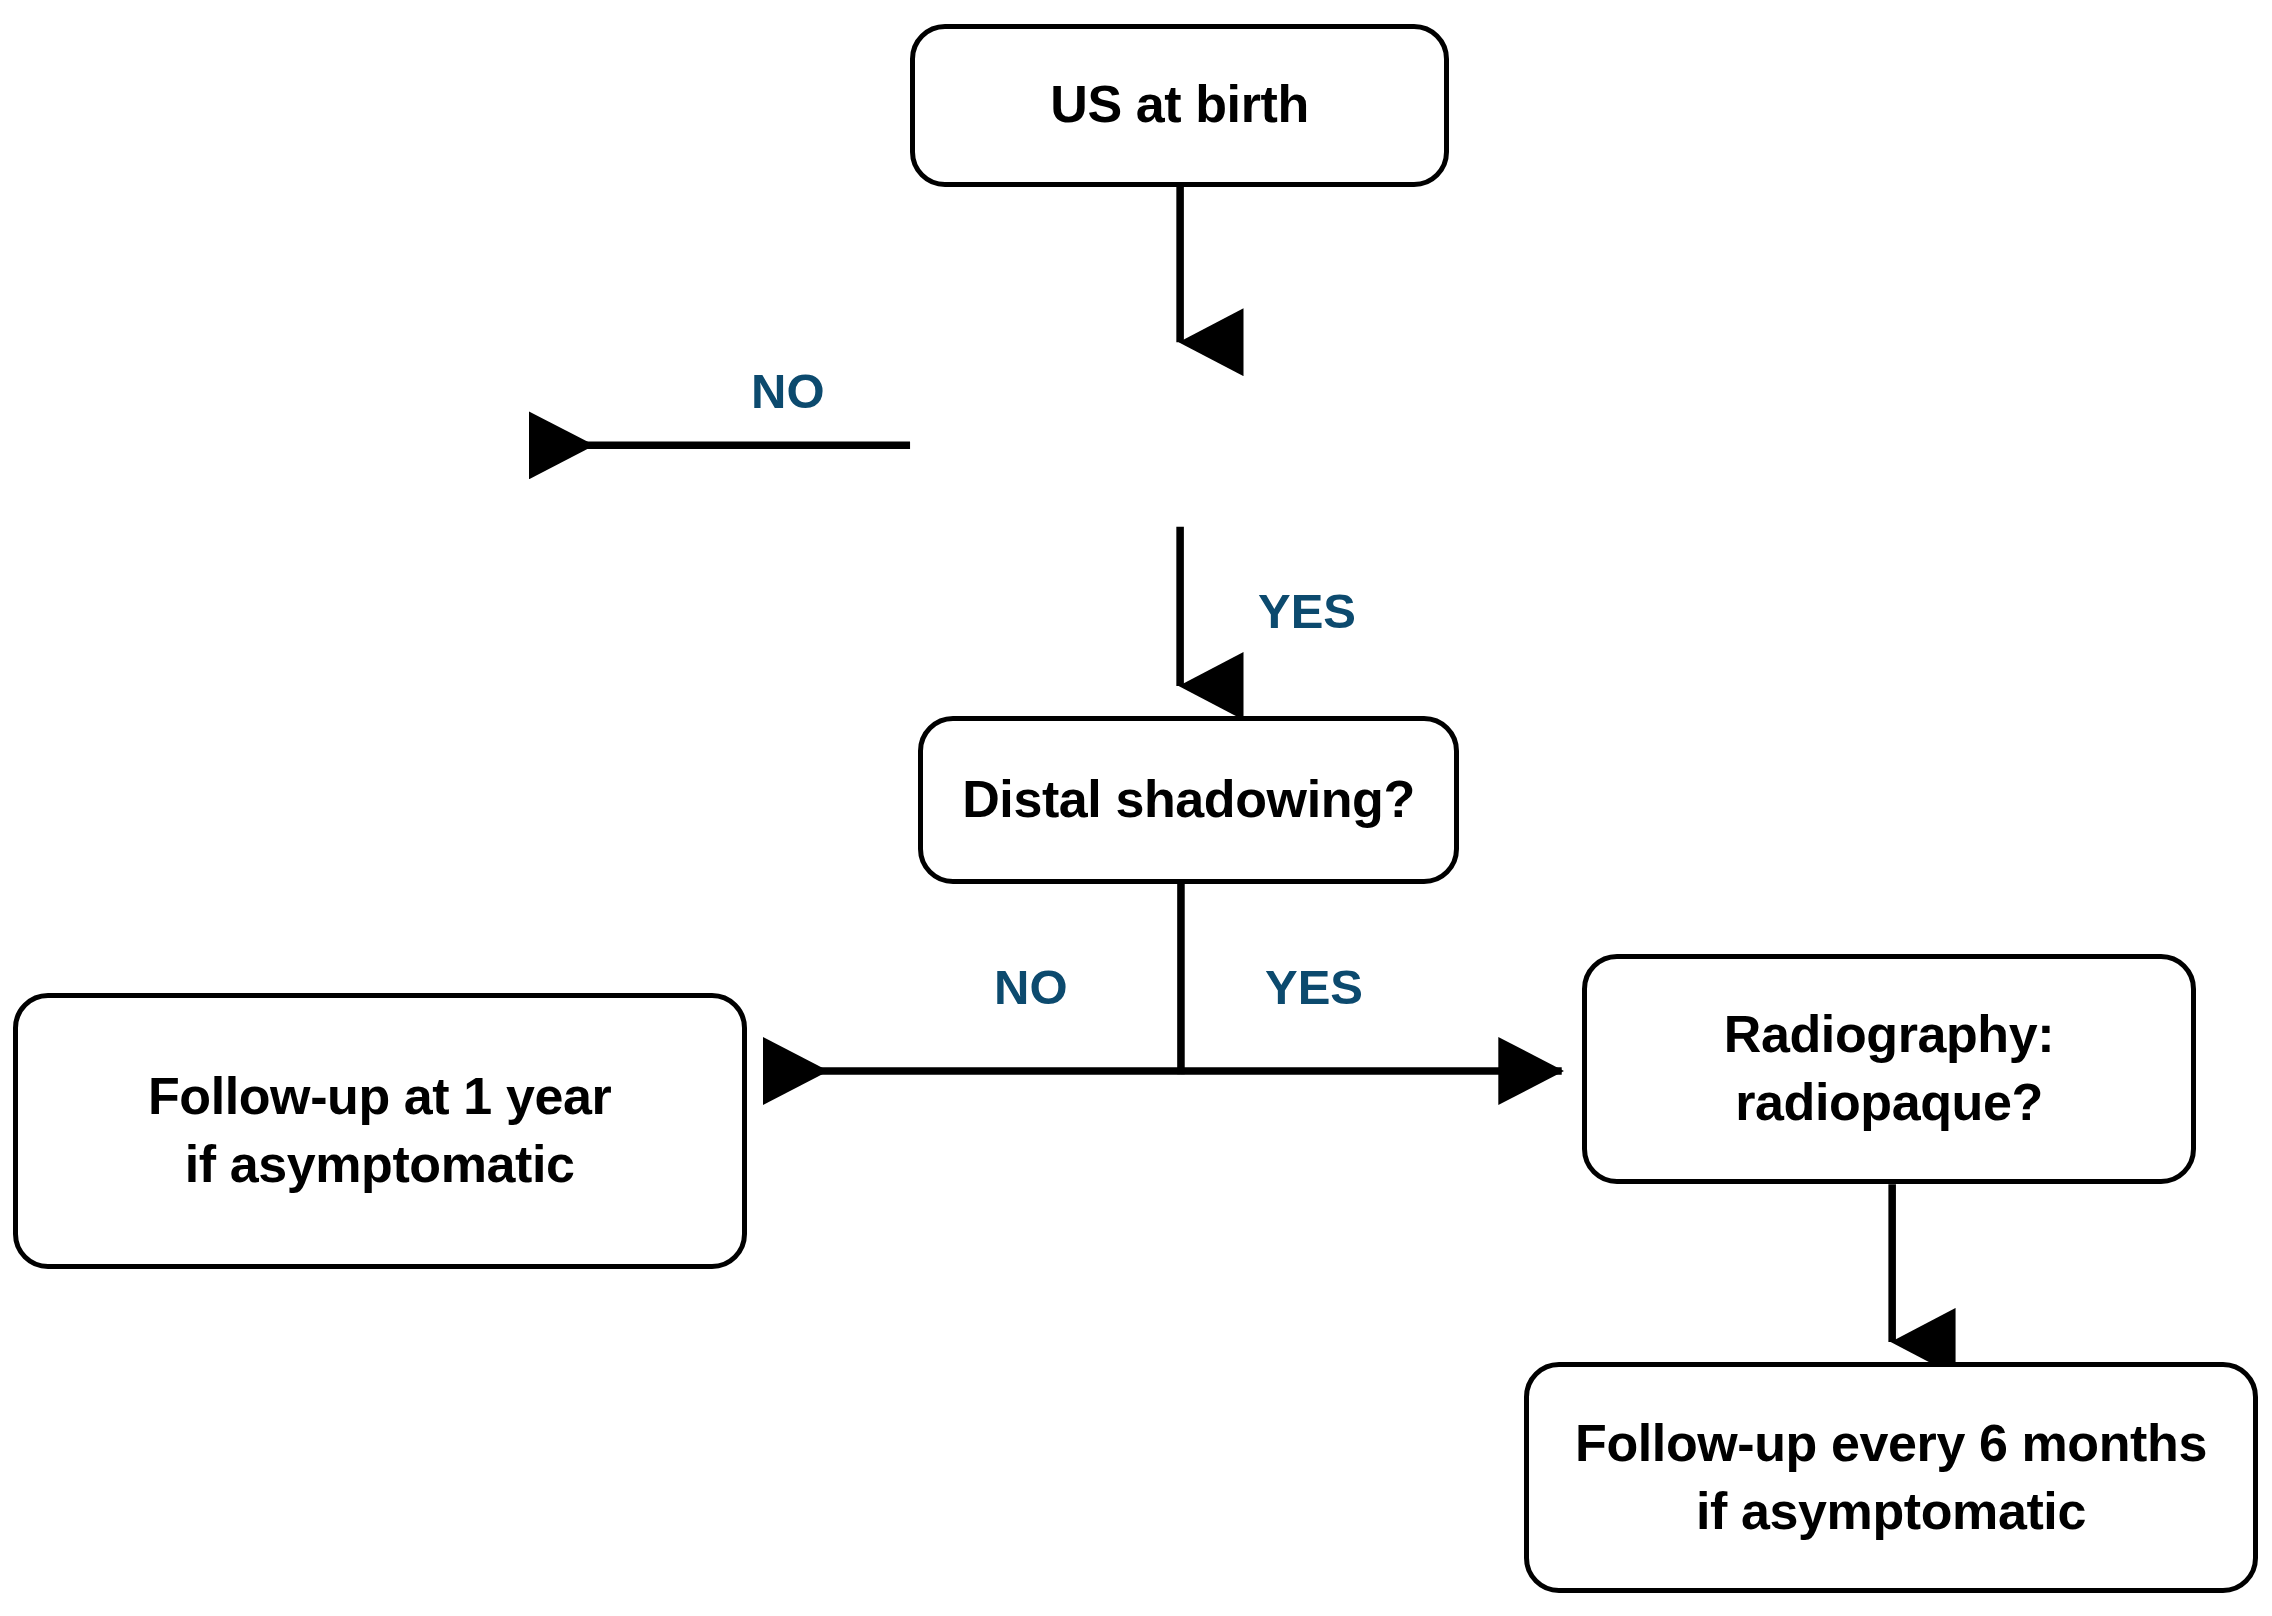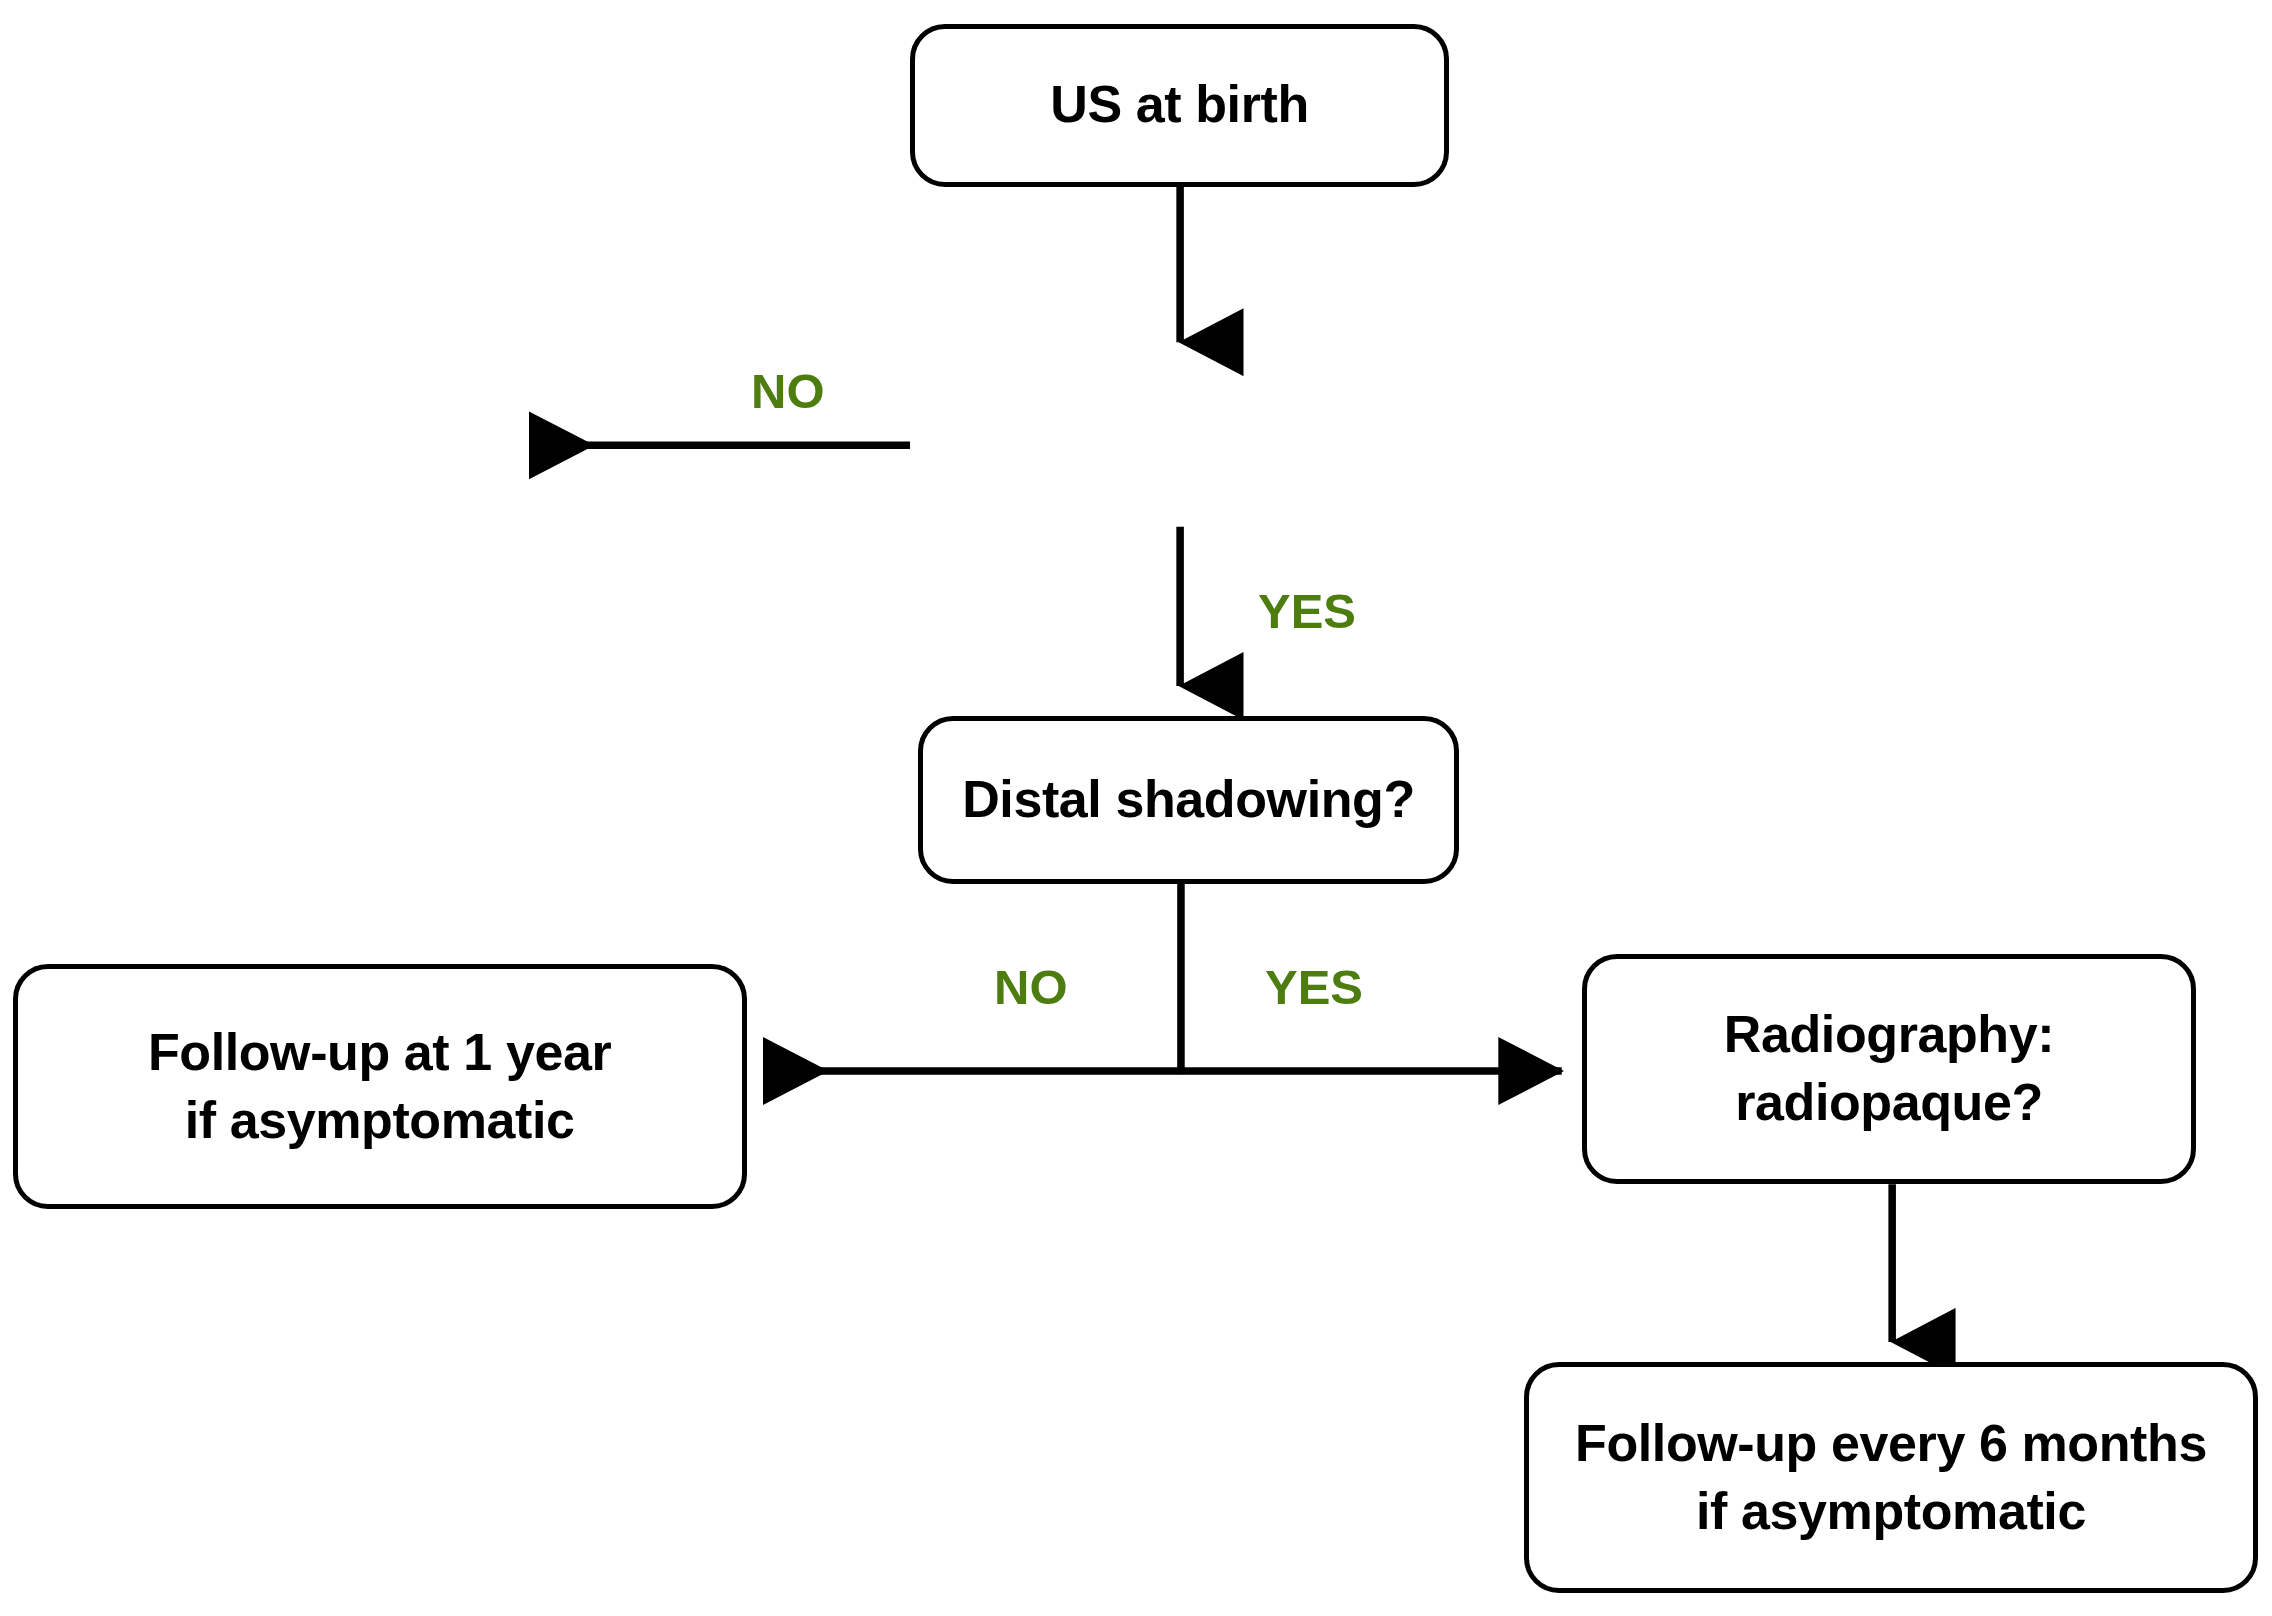--- a/index.html
+++ b/index.html
@@ -41,34 +41,34 @@
     line-height: 1.30;
     letter-spacing: -0.4px;
     padding: 0 2px;
   }
   .node .node-label {
     display: block;
     white-space: pre-line;
   }
   .edge-label {
     position: absolute;
-    color: #4d7c0f;
+    color: #0c4a6e;
     font-weight: bold;
     font-size: 49px;
     line-height: 1;
     white-space: nowrap;
     letter-spacing: 0px;
   }
 
   
   #node-us-at-birth        { left: 910px; top:   23.5px; width:  539px; height: 163px; }
   #node-no-follow-up       { left:  130px; top:  362px; width:  383px; height: 166px; }
   #node-persistent-ec      { left: 910px; top:  362px; width:  541px; height: 164px; }
   #node-distal-shadowing   { left: 918px; top:  716px; width:  541px; height: 168px; text-align: right; }
-  #node-follow-up-1-year   { left:   12.6px; top: 964px; width:  734px; height: 245px; }
+  #node-follow-up-1-year   { left:   12.6px; top: 993px; width:  734px; height: 276px; }
   #node-radiography        { left: 1582px; top: 954px; width:  614px; height: 230px; }
   #node-follow-up-3-months { left: 1524px; top: 1362px; width:  734px; height: 231px; }
 
   
   #label-no-persistent   { left:  751px; top:  367px; }
   #label-yes-persistent  { left: 1258px; top:  587px; }
   #label-no-distal       { left: 994px; top: 963px; }
   #label-yes-distal      { left: 1265px; top: 963px; }
 </style>
 </head>

